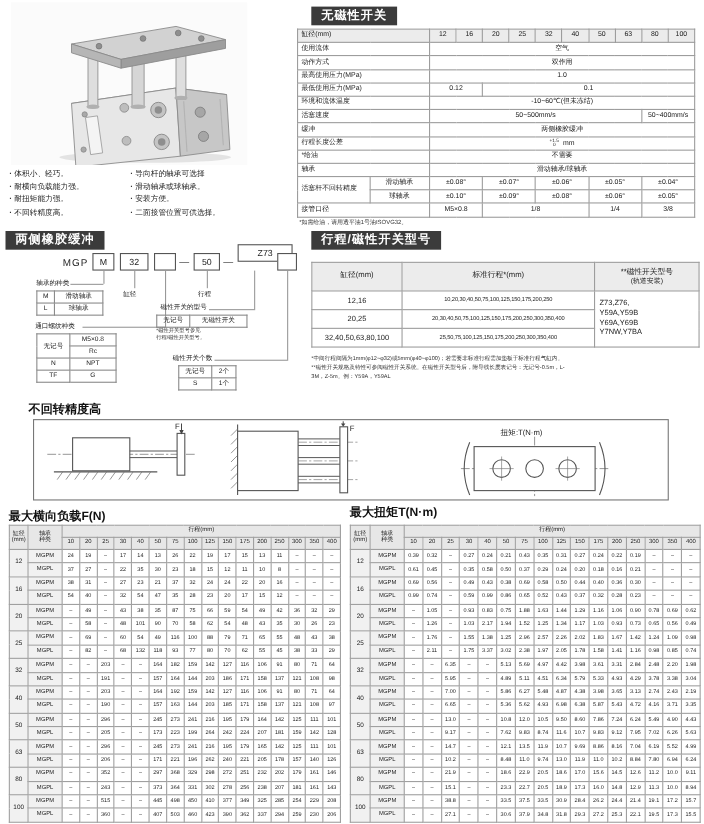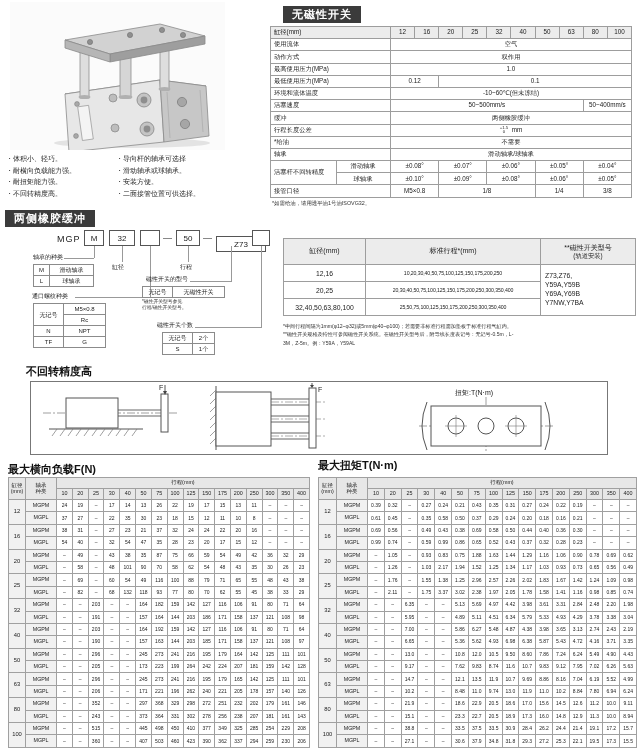--- a/index.html
+++ b/index.html
@@ -205,21 +205,21 @@
   <div class="footnote" style="left:272px;top:199px;">*如需给油，请用透平油1号油ISOVG32。</div>
 
   <div class="secbar" style="left:5px;top:210px;">两侧橡胶缓冲</div>
   <span class="mgp-prefix" style="left:57px;top:234px;text-align:center;">MGP</span>
   <span class="mbox" style="left:84px;top:230px;width:20px;">M</span>
   <span class="mbox" style="left:109px;top:230px;width:26px;">32</span>
   <span class="mbox" style="left:140px;top:230px;width:20px;"></span>
   <span class="mdash" style="left:163px;top:233px;">—</span>
   <span class="mbox" style="left:176px;top:230px;width:24px;">50</span>
   <span class="mdash" style="left:203px;top:233px;">—</span>
-  <span class="mbox" style="left:216px;top:236px;width:50px;">Z73</span>
+  <span class="mbox" style="left:216px;top:222px;width:50px;">Z73</span>
   <span class="mbox" style="left:252px;top:230px;width:18px;"></span>
 
   <div class="vl" style="left:94px;top:246px;height:12px;"></div>
   <div class="hl" style="left:64px;top:258px;width:30px;"></div>
   <div class="vl" style="left:122px;top:246px;height:16px;"></div>
   <div class="vl" style="left:150px;top:246px;height:52px;"></div>
   <div class="hl" style="left:75px;top:297px;width:75px;"></div>
   <div class="vl" style="left:188px;top:246px;height:16px;"></div>
   <div class="vl" style="left:231px;top:246px;height:36px;"></div>
   <div class="hl" style="left:190px;top:281px;width:41px;"></div>
@@ -297,20 +297,21 @@
           <td>无记号</td>
           <td>2个</td>
         </tr>
         <tr>
           <td>S</td>
           <td>1个</td>
         </tr>
       </tbody>
   </table>
 
+  <div class="secbar" style="left:283px;top:210px;">行程/磁性开关型号</div>
   <table class="stk">
     <colgroup>
         <col style="width:82px">
         <col style="width:175px">
         <col style="width:95px">
       </colgroup>
     <tbody>
       <tr class="head">
         <td>缸径(mm)</td>
         <td>标准行程*(mm)</td>

